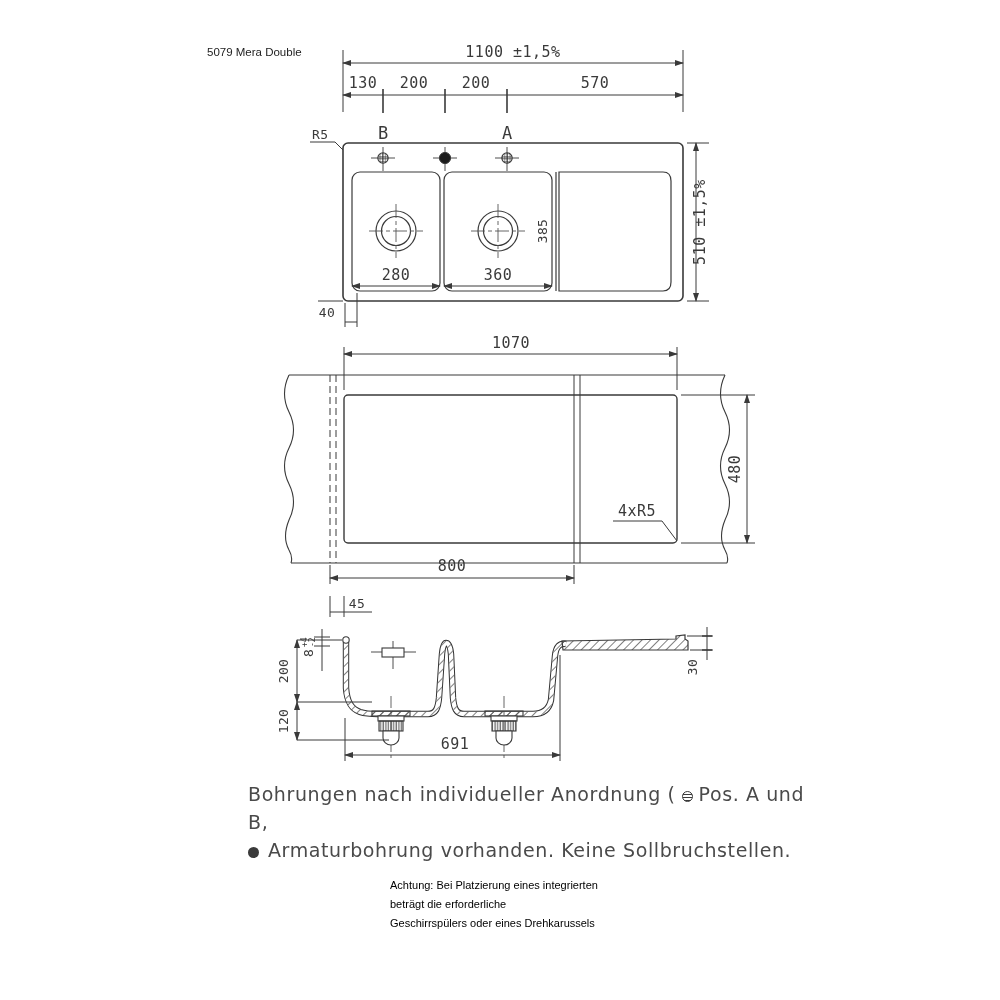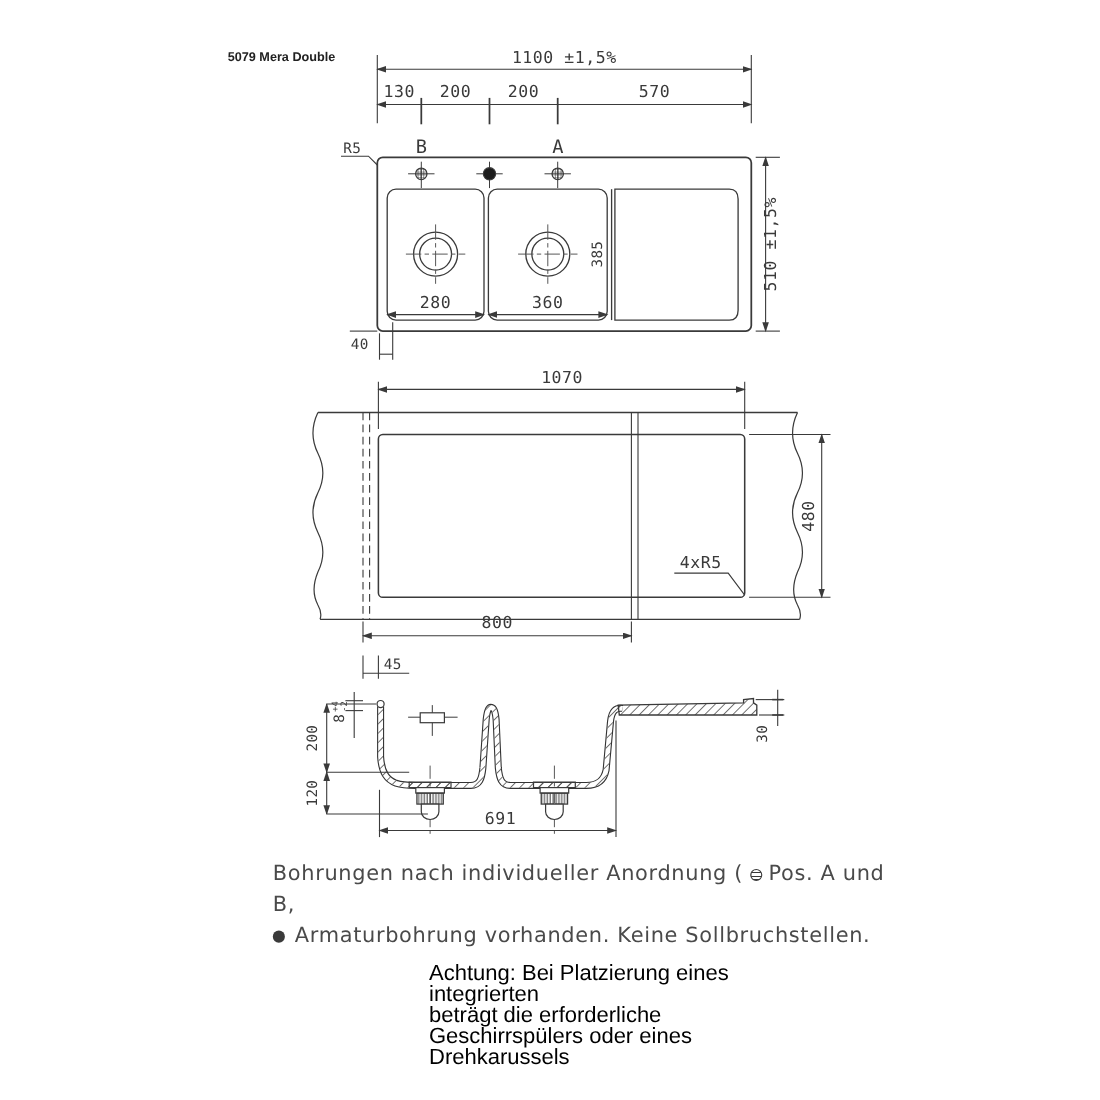--- a/index.html
+++ b/index.html
@@ -4,31 +4,31 @@
 <style>
   html,body{margin:0;padding:0;background:#ffffff;}
   .page{position:relative;width:1000px;height:1000px;background:#fff;overflow:hidden;
         font-family:"DejaVu Sans", sans-serif;}
   svg text{user-select:none;}
   .dim{font-family:"DejaVu Sans Mono", monospace;font-size:15px;fill:#3a3a3a;letter-spacing:.5px;}
   .dim-sm{font-family:"DejaVu Sans Mono", monospace;font-size:13px;fill:#3a3a3a;letter-spacing:.3px;}
   .dim-tol{font-family:"DejaVu Sans Mono", monospace;font-size:8px;fill:#3a3a3a;}
   .poslabel{font-family:"DejaVu Sans Mono", monospace;font-size:17px;fill:#3a3a3a;}
   .product-label{position:absolute;left:207px;top:46px;font-family:"Liberation Sans", sans-serif;
-        font-size:11.5px;color:#222;font-weight:bold;}
+        font-size:11.5px;color:#222;}
   .notes{position:absolute;left:248px;top:780px;width:560px;color:#4a4a4a;
         font-family:"DejaVu Sans", sans-serif;font-size:19px;letter-spacing:.6px;line-height:28px;}
   .notes .sym{display:inline-block;width:11px;height:11px;border-radius:50%;
         background:#3a3a3a;vertical-align:-1px;margin-right:9px;}
   .notes .sym-hatch{display:inline-block;width:11px;height:11px;border-radius:50%;
         border:1px solid #3a3a3a;box-sizing:border-box;vertical-align:-1px;margin:0 6px;
         background:repeating-linear-gradient(0deg,#3a3a3a 0 1px,#fff 1px 3px),
                    repeating-linear-gradient(90deg,#3a3a3a 0 1px,transparent 1px 3px);}
   .warning{position:absolute;left:390px;top:876px;width:330px;color:#000;
-        font-family:"Liberation Sans", sans-serif;font-size:20px;line-height:19px;}
+        font-family:"Liberation Sans", sans-serif;font-size:11px;line-height:19px;}
 </style>
 </head>
 <body>
 
 <div class="page">
 
   <div class="product-label">5079 Mera Double</div>
 
   <svg width="1000" height="1000" viewBox="0 0 1000 1000">
     <defs>

